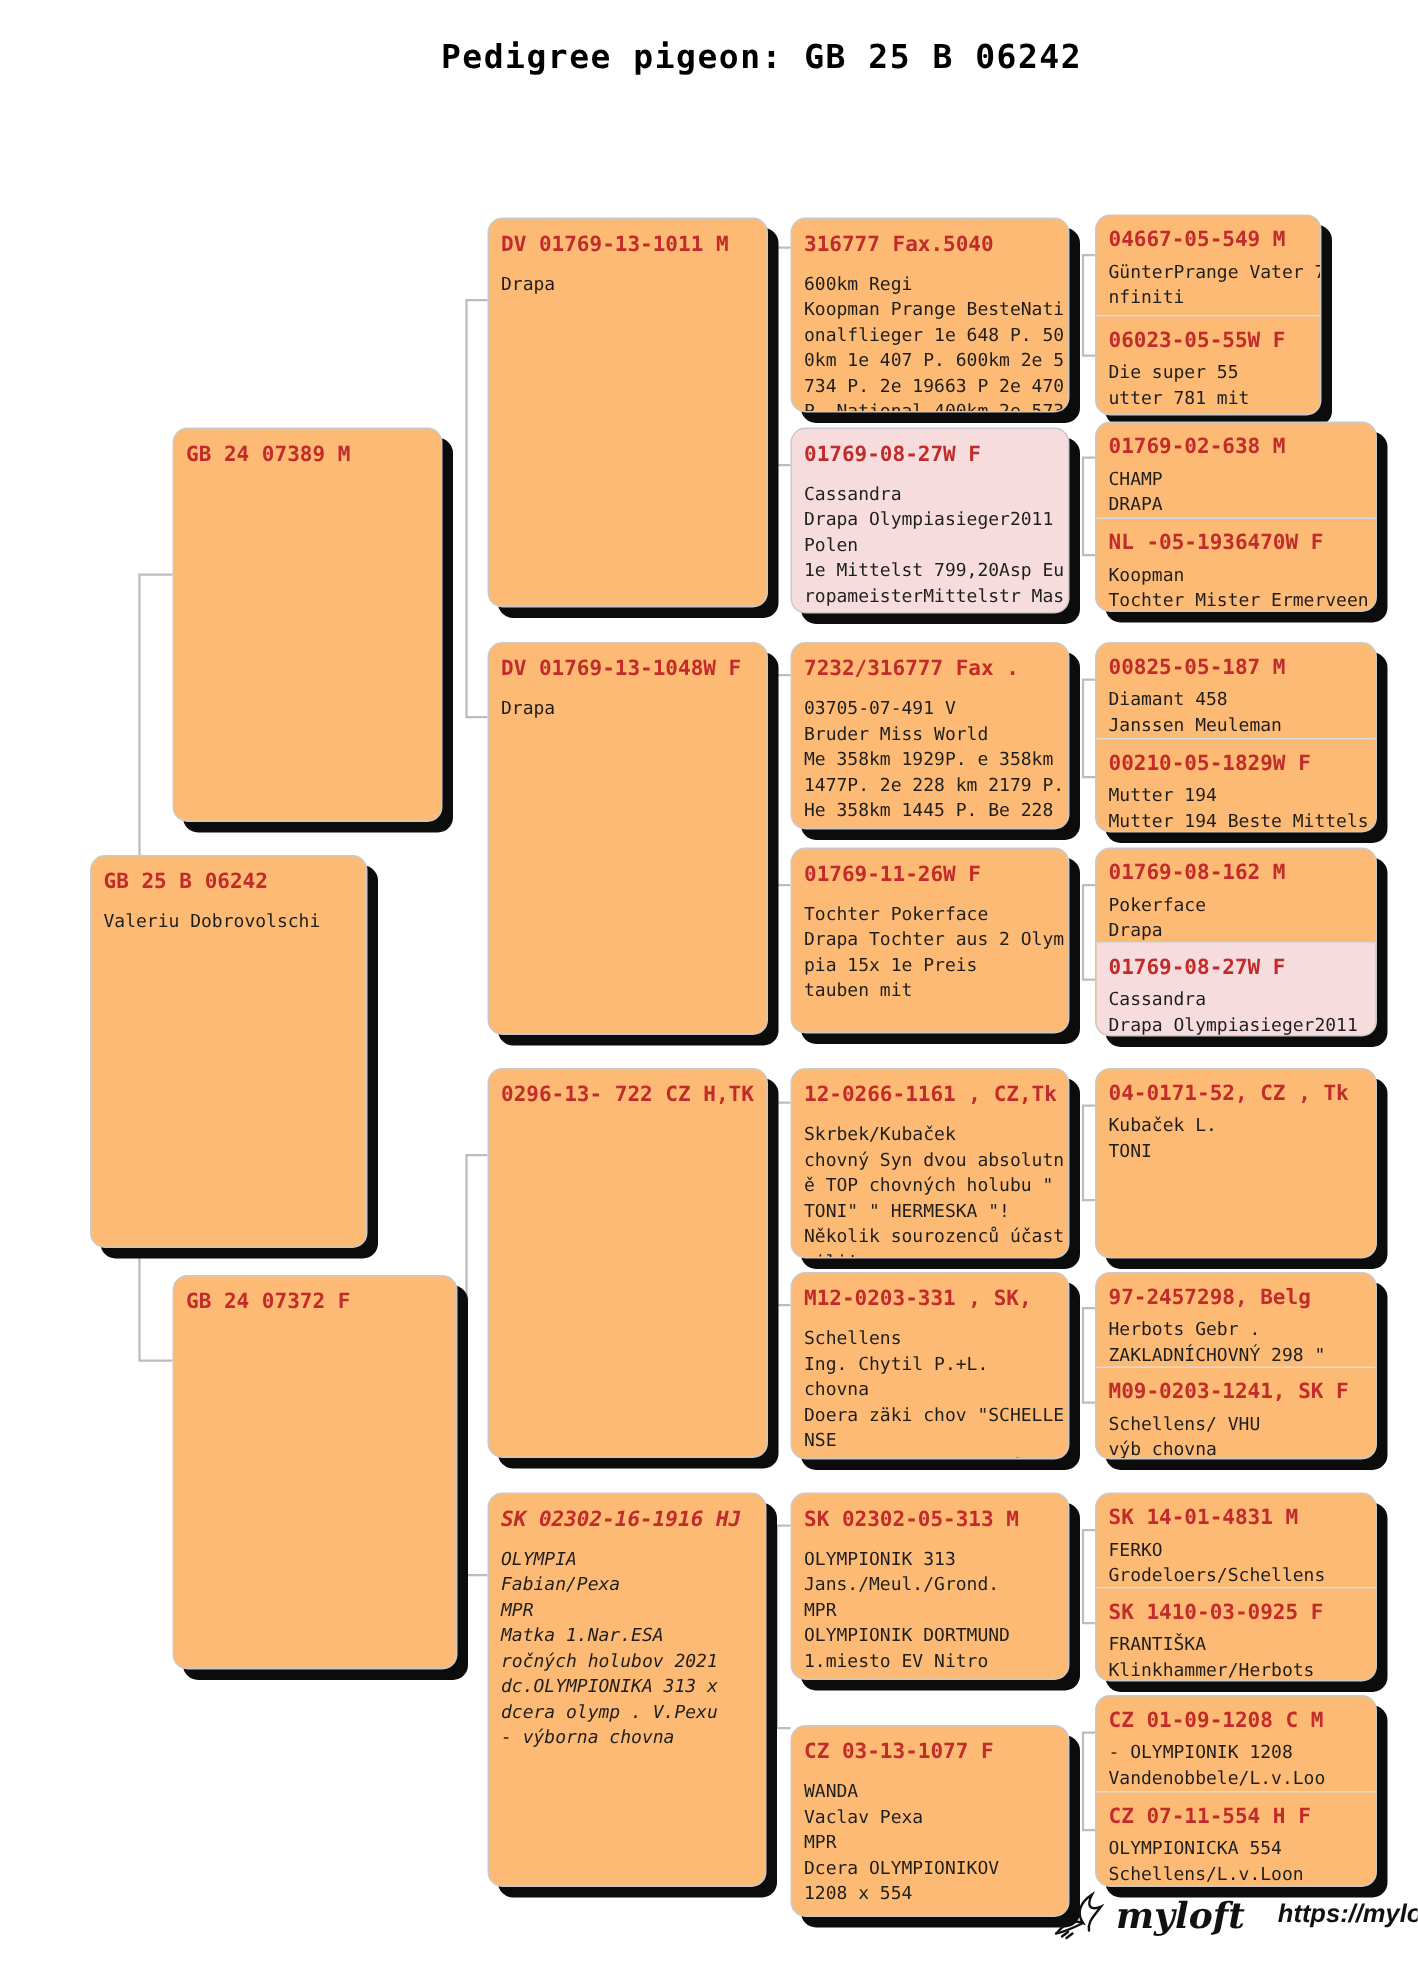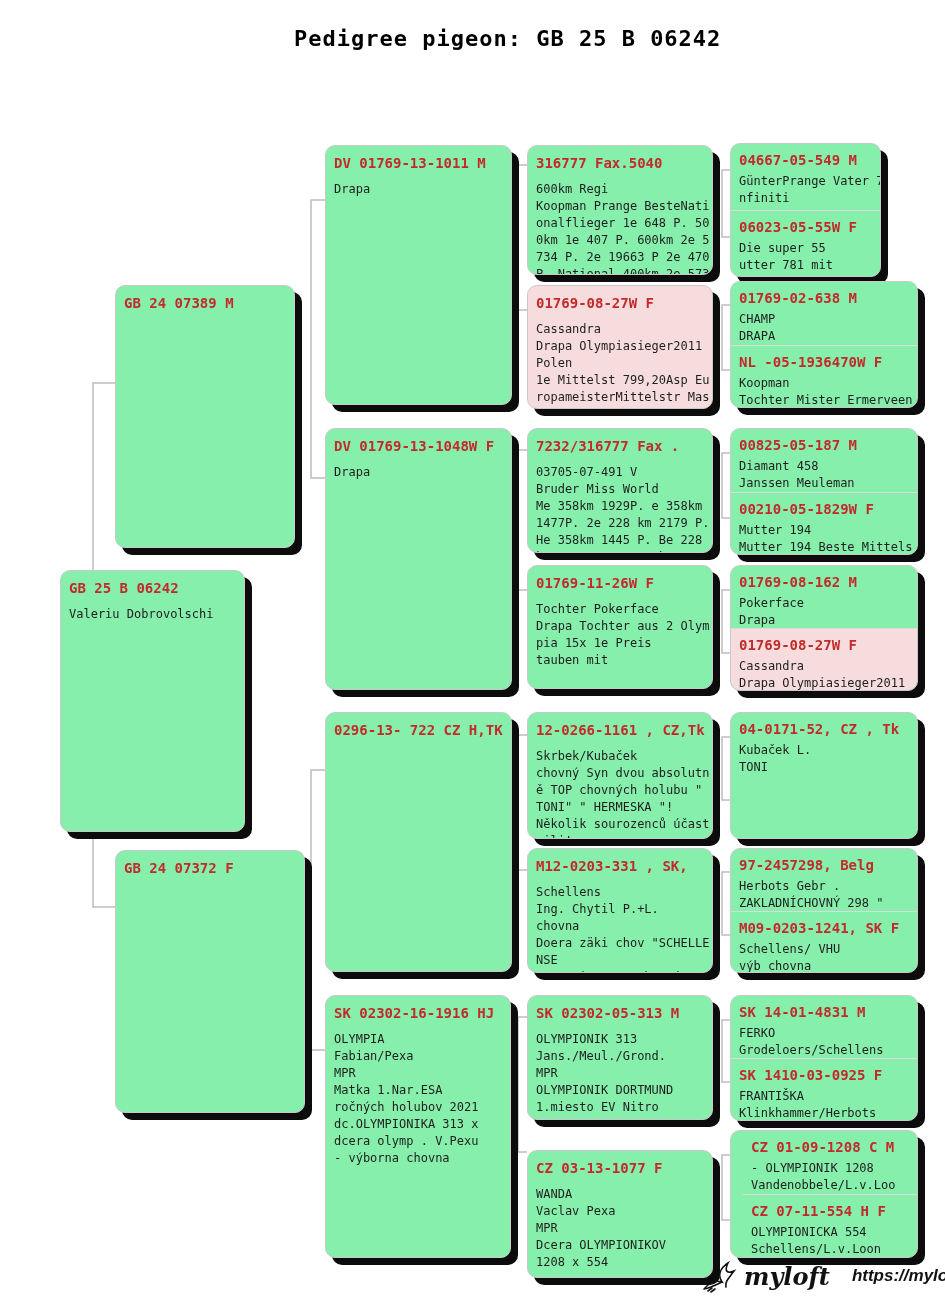--- a/index.html
+++ b/index.html
@@ -1,20 +1,20 @@
 <!DOCTYPE html>
 <html><head>
 <meta charset="utf-8">
 <style>
   *{margin:0;padding:0;box-sizing:border-box}
   html,body{width:945px;height:1316px}
   body{position:relative;background:#ffffff;font-family:"DejaVu Sans Mono",monospace;overflow:hidden}
   .page-title{position:absolute;left:294px;top:26px;font-size:22px;font-weight:bold;letter-spacing:1px;color:#000000;white-space:pre}
   .connectors{position:absolute;left:0;top:0;z-index:0}
-  .box{position:absolute;background:#86efac;border:1px solid #c9c9c9;border-radius:10px;box-shadow:7px 7px 0 #0c0c0c;z-index:1;overflow:hidden;padding:7px 2px 0 8px}
+  .box{position:absolute;background:#fdba74;border:1px solid #c9c9c9;border-radius:10px;box-shadow:7px 7px 0 #0c0c0c;z-index:1;overflow:hidden;padding:7px 2px 0 8px}
   .box.group{padding:0}
   .box.pink{background:#f6dcdc}
   .entry{padding:6px 2px 4px 8px;height:50%}
   .entry + .entry{border-top:1px solid #dcdcdc}
   .entry.pink{background:#f6dcdc}
   .ring{color:#c22b2b;font-weight:bold;font-size:14px;letter-spacing:0;line-height:20px;margin-bottom:8px;white-space:pre}
   .entry .ring{margin-bottom:3px}
   .bline{font-size:12px;line-height:17px;color:#1e1e1e;white-space:pre}
   .footer{position:absolute;left:698px;top:1258px;display:flex;align-items:center;z-index:1}
   .brand{font-family:"DejaVu Serif",serif;font-style:italic;font-weight:bold;font-size:24px;color:#111;margin-left:6px}
@@ -52,21 +52,21 @@
       <div class="ring">DV 01769-13-1011 M</div>
       <div class="bline">Drapa</div>
     </div>
     <div class="box" style="left: 325px; top: 428px; width: 187px; height: 262px;">
       <div class="ring">DV 01769-13-1048W F</div>
       <div class="bline">Drapa</div>
     </div>
     <div class="box" style="left: 325px; top: 712px; width: 187px; height: 260px;">
       <div class="ring">0296-13- 722 CZ H,TK</div>
     </div>
-    <div class="box" style="left: 325px; top: 995px; width: 186px; height: 263px;">
+    <div class="box" style="left: 325px; top: 995px; width: 186px; height: 263px; font-style: italic;">
       <div class="ring">SK 02302-16-1916 HJ</div>
       <div class="bline">OLYMPIA</div>
       <div class="bline">Fabian/Pexa</div>
       <div class="bline">MPR</div>
       <div class="bline">Matka 1.Nar.ESA</div>
       <div class="bline">ročných holubov 2021</div>
       <div class="bline">dc.OLYMPIONIKA 313 x</div>
       <div class="bline">dcera olymp . V.Pexu</div>
       <div class="bline">- výborna chovna</div>
     </div>
@@ -210,21 +210,21 @@
         <div class="ring">SK 14-01-4831 M</div>
         <div class="bline">FERKO</div>
         <div class="bline">Grodeloers/Schellens</div>
       </div>
       <div class="entry">
         <div class="ring">SK 1410-03-0925 F</div>
         <div class="bline">FRANTIŠKA</div>
         <div class="bline">Klinkhammer/Herbots</div>
       </div>
     </div>
-    <div class="box group" style="left: 730px; top: 1130px; width: 188px; height: 128px; padding-left: 12px;">
+    <div class="box group" style="left: 730px; top: 1130px; width: 188px; height: 128px;">
       <div class="entry">
         <div class="ring">CZ 01-09-1208 C M</div>
         <div class="bline">- OLYMPIONIK 1208</div>
         <div class="bline">Vandenobbele/L.v.Loo</div>
       </div>
       <div class="entry">
         <div class="ring">CZ 07-11-554 H F</div>
         <div class="bline">OLYMPIONICKA 554</div>
         <div class="bline">Schellens/L.v.Loon</div>
       </div>

